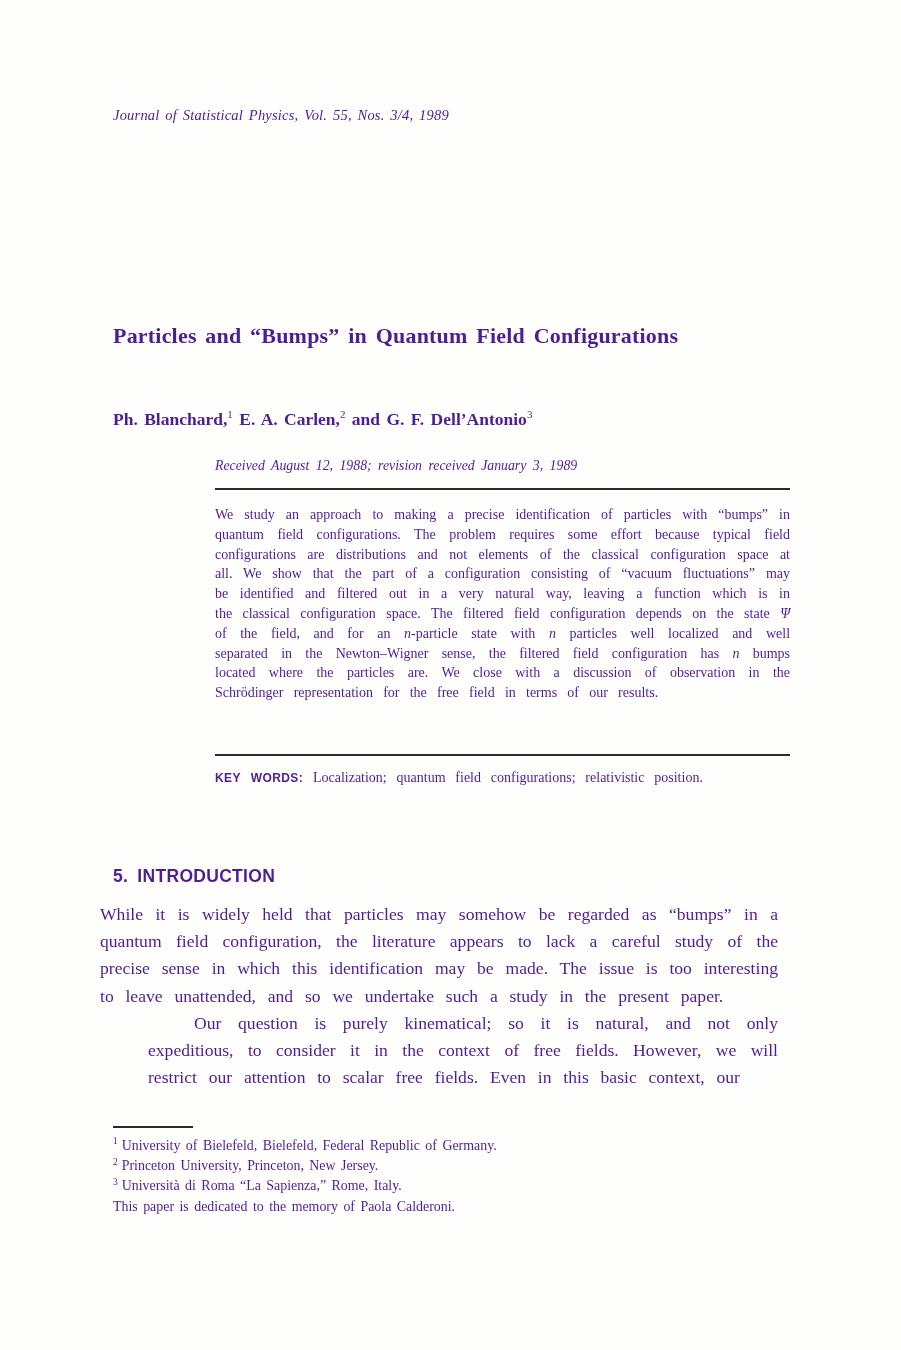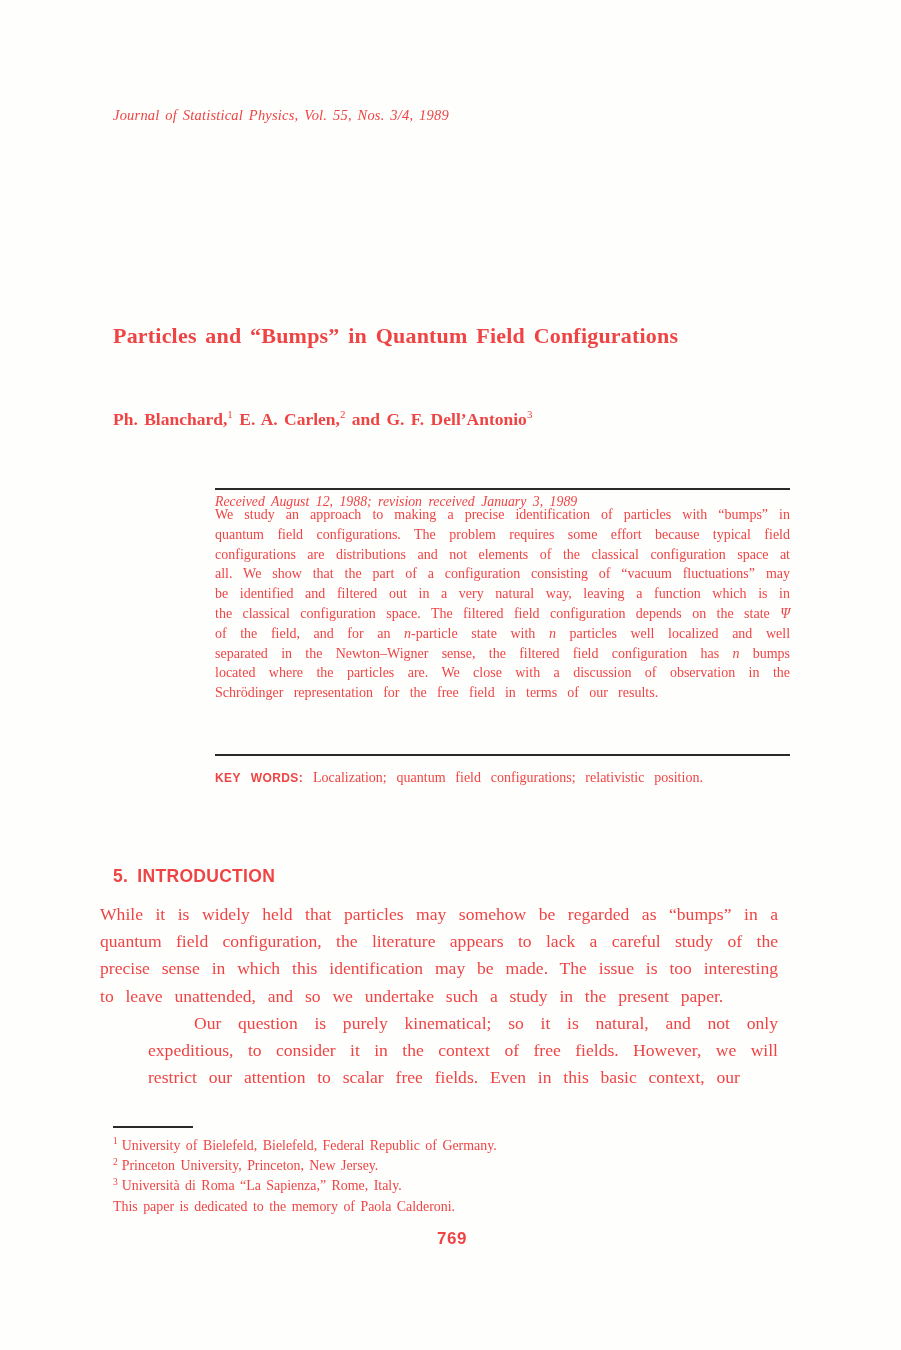--- a/index.html
+++ b/index.html
@@ -6,21 +6,21 @@
     margin: 0;
     padding: 0;
     background: #ffffff;
   }
   .page {
     position: relative;
     width: 901px;
     height: 1350px;
     background: #fefefd;
     font-family: "Liberation Serif", "DejaVu Serif", serif;
-    color: #ef4444;
+    color: #4c1d95;
     overflow: hidden;
   }
   .journal-line {
     position: absolute;
     left: 113px;
     top: 107px;
     width: 600px;
     font-size: 14.5px;
     font-style: italic;
     letter-spacing: 0.2px;
@@ -53,21 +53,20 @@
     line-height: 0;
   }
   .received {
     position: absolute;
     left: 215px;
     top: 458px;
     width: 575px;
     font-size: 13.8px;
     font-style: italic;
     word-spacing: 3px;
-    margin-top: 36px;
   }
   .rule-top {
     position: absolute;
     left: 215px;
     top: 488px;
     width: 575px;
     height: 2px;
     background: #2a2a2a;
   }
   .abstract {
@@ -209,16 +208,15 @@
 
   <div class="footnote-rule"></div>
 
   <div class="footnotes">
     <div class="fn"><sup>1</sup><span>University of Bielefeld, Bielefeld, Federal Republic of Germany.</span></div>
     <div class="fn"><sup>2</sup><span>Princeton University, Princeton, New Jersey.</span></div>
     <div class="fn"><sup>3</sup><span>Università di Roma “La Sapienza,” Rome, Italy.</span></div>
     <div class="fn"><span>This paper is dedicated to the memory of Paola Calderoni.</span></div>
   </div>
 
-  <div class="page-number">769</div>
 
 
 </div>
 
 </body></html>

